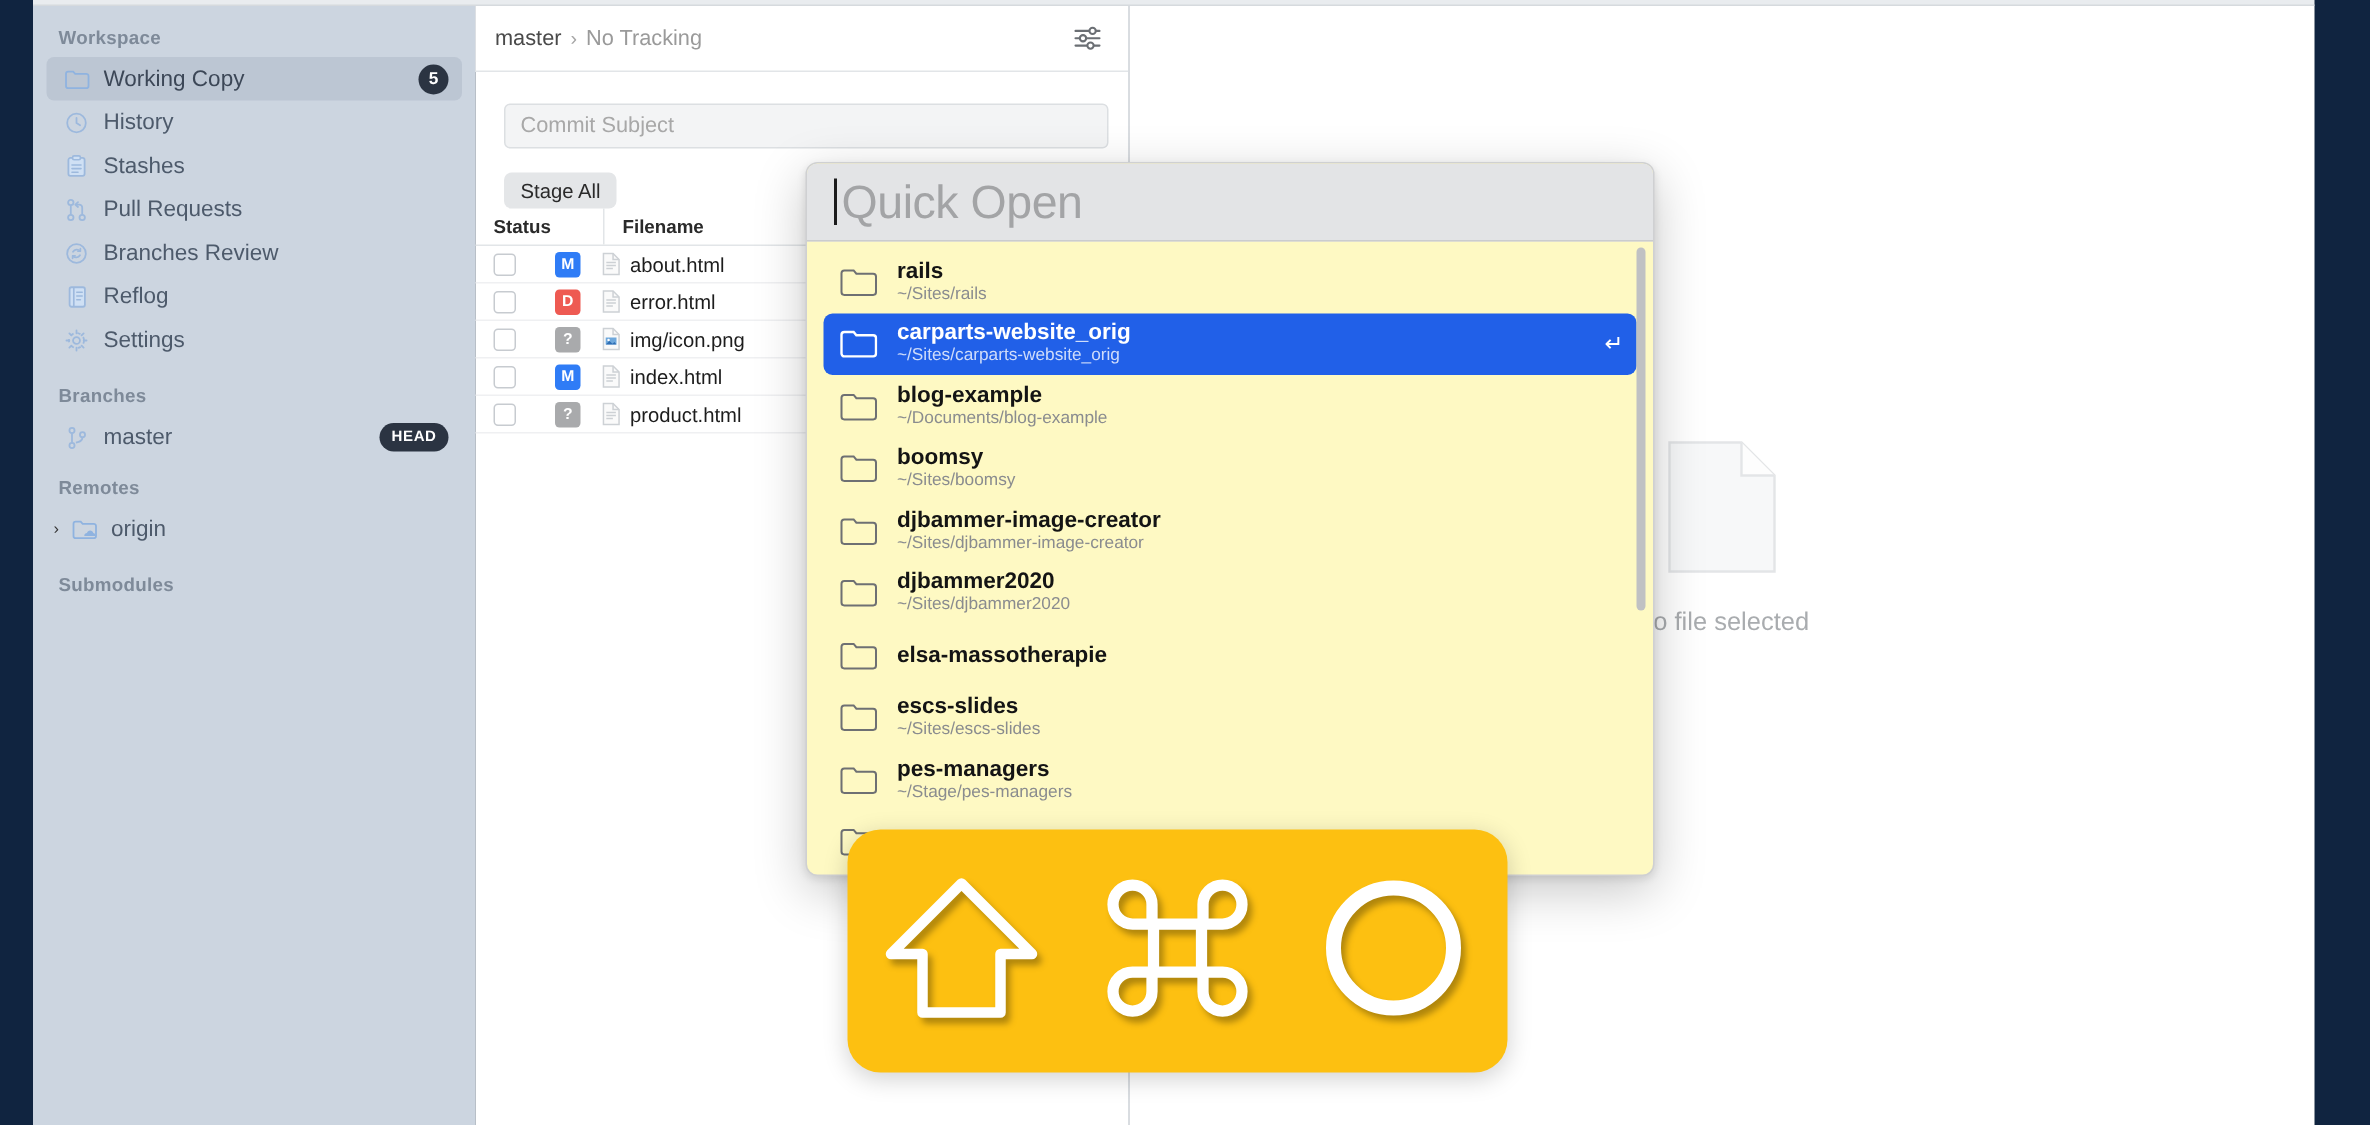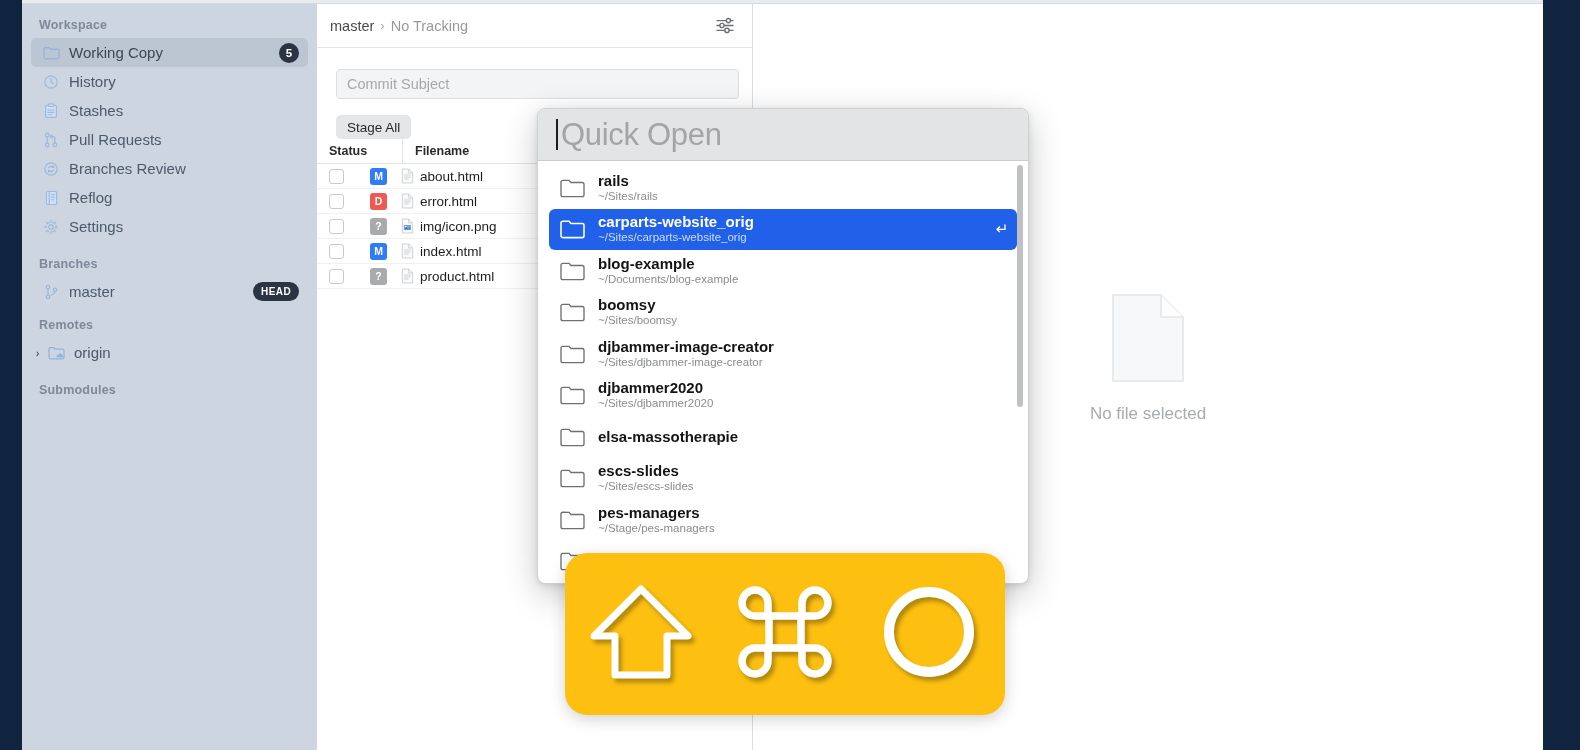--- a/index.html
+++ b/index.html
@@ -129,22 +129,22 @@
   #right {
     position:absolute; left:753px; top:4px; width:790px; height:746px;
     background:#ffffff;
     display:flex; flex-direction:column; align-items:center; justify-content:center;
   }
   .empty-wrap { margin-top:-36px; display:flex; flex-direction:column; align-items:center; }
   .empty-label { margin-top:18px; font-size:17px; color:#a9acaf; }
 
   
   #quickopen {
-    position:absolute; left:537px; top:108px; width:492px; height:476px;
-    background:#ffffff;
+    position:absolute; left:537px; top:108px; width:566px; height:476px;
+    background:#fef9c3;
     border:1px solid #cfd0d2; border-radius:8px;
     box-shadow:0 10px 34px rgba(0,0,0,.22), 0 2px 6px rgba(0,0,0,.10);
     overflow:hidden;
   }
   #qo-search {
     height:52px; border-bottom:1px solid #cbccce;
     display:flex; align-items:center; padding-left:18px;
     background:#e3e4e6;
   }
   .caret {

